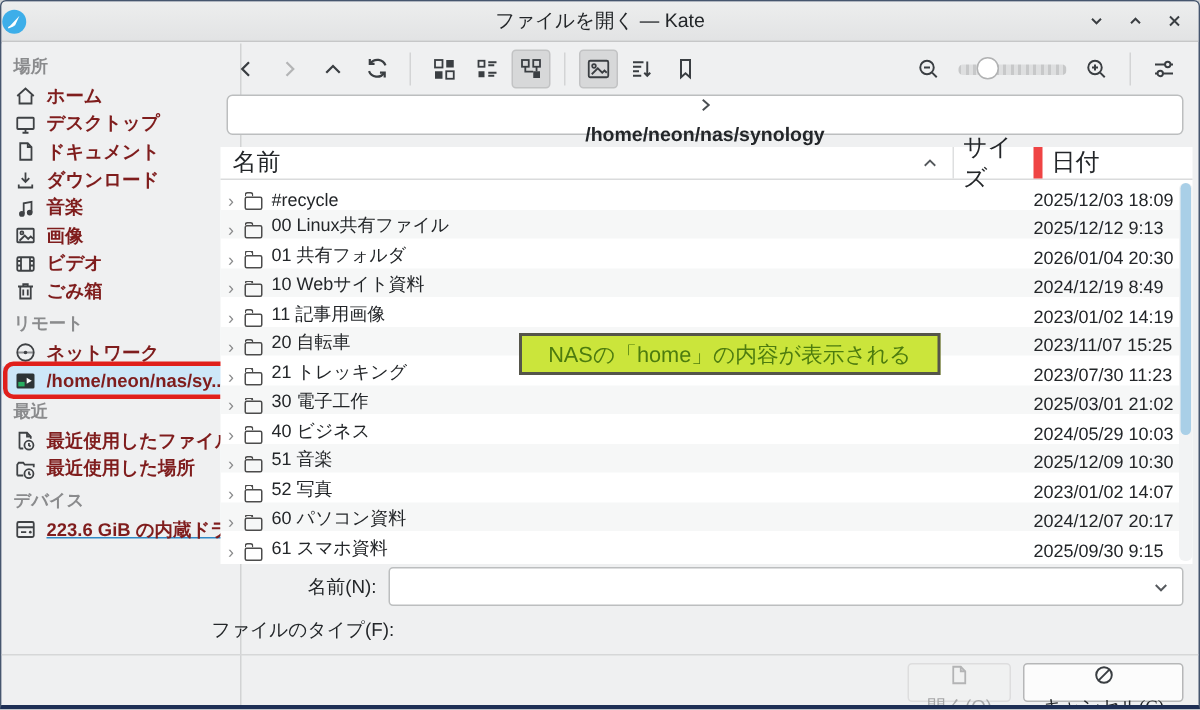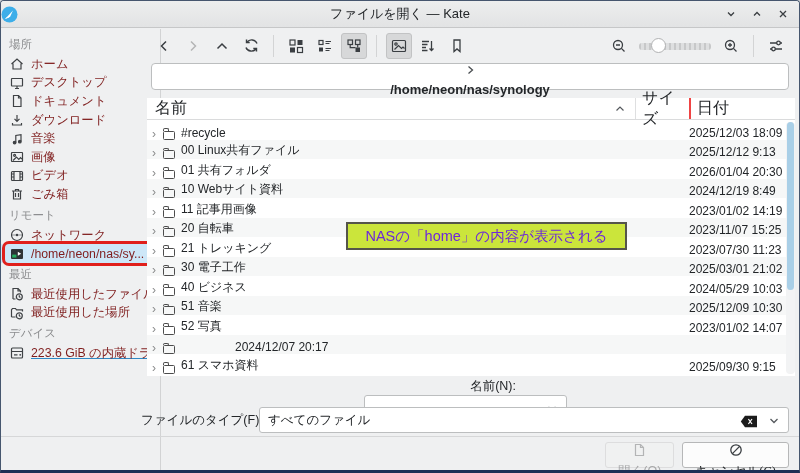--- a/index.html
+++ b/index.html
@@ -7,21 +7,21 @@
   #win{position:relative;width:800px;height:473px;background:#eff0f1;border:1px solid #46566e;border-bottom:3px solid #1e2f55;border-radius:4px 4px 0 0;overflow:hidden;}
   svg{display:block;}
 
   
   .titlebar{position:absolute;left:0;top:0;right:0;height:27px;background:linear-gradient(#edeeee,#e2e3e4);border-bottom:1px solid #c6c7c8;display:flex;align-items:center;padding:0 0;}
   .apptitle{position:absolute;left:0;right:0;text-align:center;font-size:13px;color:#232629;}
   .winctl{position:absolute;right:10px;display:flex;gap:14px;align-items:center;}
   .winctl span{cursor:pointer;}
 
   
-  .sidebar{position:absolute;left:0;top:28px;bottom:0;width:160px;background:#eff0f1;border-right:1px solid #d2d3d4;padding-top:4px;overflow:hidden;}
+  .sidebar{position:absolute;left:0;top:28px;bottom:0;width:160px;background:#eff0f1;border-right:1px solid #d2d3d4;padding-top:4px;overflow:hidden;font-weight:bold;}
   .sechdr{color:#8a8b8d;font-size:11.5px;padding:4px 0 3px 8px;}
   .sideitem{display:flex;align-items:center;gap:6px;height:18.6px;padding-left:8px;font-size:12.3px;color:#7f1d1d;cursor:pointer;position:relative;white-space:nowrap;}
   .sideitem.sel{background:#cde7f8;}
   .sideitem.redring::after{content:"";position:absolute;left:1px;right:2px;top:-3px;bottom:-3px;border:3px solid #e0201c;border-radius:7px;pointer-events:none;}
   .sicon{width:16px;height:16px;flex:none;}
   .underl{text-decoration:underline;text-decoration-color:#2f88c5;}
 
   
   .toolbar{position:absolute;left:140px;top:28px;right:0;height:33px;display:flex;align-items:center;padding:0 10px;gap:3px;}
   .tbtn{width:26px;height:26px;display:flex;align-items:center;justify-content:center;border-radius:3px;border:1px solid transparent;cursor:pointer;}
@@ -34,35 +34,35 @@
 
   
   .crumbbar{position:absolute;left:150px;right:10px;top:62px;height:27px;background:#fff;border:1px solid #bcbebf;border-radius:4px;display:flex;align-items:center;gap:6px;padding:0 8px;font-size:13px;font-weight:700;color:#232629;cursor:text;flex-direction:column;}
 
   
   .listpane{position:absolute;left:146px;right:4px;top:97px;height:278px;background:#fff;font-size:12px;color:#232629;}
   .lhead{display:flex;height:22px;align-items:flex-end;border-bottom:1px solid #dadbdc;font-size:16px;cursor:pointer;}
   .lhead .hname{flex:1;display:flex;align-items:center;padding-left:8px;}
   .lhead .harrow{margin-left:auto;margin-right:10px;}
   .lhead .hsize{width:54px;border-left:1px solid #dedfe0;padding-left:6px;height:100%;display:flex;align-items:center;}
-  .lhead .hdate{width:106px;border-left:2px solid #ef4444;padding-left:6px;height:100%;display:flex;align-items:center;}
+  .lhead .hdate{width:106px;border-left:6px solid #ef4444;padding-left:6px;height:100%;display:flex;align-items:center;}
   .row{display:flex;height:19.5px;align-items:flex-end;cursor:pointer;}
   .row:nth-child(odd){background:#f6f7f7;}
   .row .exp{width:14px;text-align:center;color:#8a8b8c;font-size:12px;line-height:1;cursor:pointer;}
   .row .exp::before{content:"›";}
   .folder{width:12px;height:9px;border:1.3px solid #4c4c4c;border-radius:1.5px;position:relative;margin:0 6px 0 2px;flex:none;}
   .folder::before{content:"";position:absolute;top:-3.4px;left:-1.3px;width:4.5px;height:1.6px;border:1.3px solid #4c4c4c;border-bottom:none;border-top-left-radius:2px;border-top-right-radius:2px;}
   .row .rname{flex:1;white-space:nowrap;overflow:hidden;}
   .row .rsize{width:54px;}
   .row .rdate{width:106px;white-space:nowrap;}
   .vscroll{position:absolute;right:0;top:24px;bottom:2px;width:9px;background:#f2f3f4;border-radius:4px;cursor:pointer;}
   .vscroll .thumb{position:absolute;left:1px;right:1px;top:0;height:168px;background:#a9cfe7;border-radius:4px;}
 
   
-  .note{position:absolute;left:345px;top:221px;width:281px;height:28px;background:#cbe53b;border:2px solid #55554a;display:flex;align-items:center;justify-content:center;font-size:14.5px;color:#6d28d9;z-index:5;text-align:center;}
+  .note{position:absolute;left:345px;top:221px;width:281px;height:28px;background:#cbe53b;border:2px solid #55554a;display:flex;align-items:center;justify-content:center;font-size:14.5px;color:#4d7c0f;z-index:5;text-align:center;}
 
   
   .formrow{position:absolute;left:140px;right:10px;height:26px;display:flex;align-items:center;}
   .formrow .flabel{width:118px;text-align:right;padding-right:8px;font-size:12.5px;color:#232629;white-space:nowrap;}
   .combo{flex:1;height:26px;background:#fff;border:1px solid #bcbebf;border-radius:3px;position:relative;display:flex;align-items:center;padding:0 28px 0 8px;font-size:12.5px;color:#232629;cursor:text;}
   .combo input{border:none;outline:none;width:100%;font-size:12.5px;font-family:inherit;background:transparent;}
   .combo .chev{position:absolute;right:8px;top:7px;cursor:pointer;}
   .combo .clearkey{position:absolute;right:30px;top:7px;cursor:pointer;}
   .botline{position:absolute;left:0;right:0;top:435px;height:1px;background:#d6d7d8;}
   .btnbar{position:absolute;right:10px;top:441px;display:flex;gap:8px;}
@@ -430,65 +430,52 @@
     <div class="row">
         <span class="exp"></span>
         <span class="folder"></span>
         <span class="rname">52 写真</span>
         <span class="rsize"></span>
         <span class="rdate">2023/01/02 14:07</span>
       </div>
     <div class="row">
         <span class="exp"></span>
         <span class="folder"></span>
+        <span class="rname">60 パソコン資料</span>
         <span class="rsize"></span>
         <span class="rdate">2024/12/07 20:17</span>
       </div>
     <div class="row">
         <span class="exp"></span>
         <span class="folder"></span>
         <span class="rname">61 スマホ資料</span>
         <span class="rsize"></span>
         <span class="rdate">2025/09/30 9:15</span>
       </div>
 
     <div class="vscroll">
         <span class="thumb"></span>
       </div>
   </div>
 
   <div class="note">NASの「home」の内容が表示される</div>
 
-  <div class="formrow" style="top:377px;flex-direction:column;">
+  <div class="formrow" style="top:377px;">
     <span class="flabel">名前(N):</span>
     <span class="combo">
       <input value="" style="">
       <span class="chev">
           <svg width="12" height="12" viewBox="0 0 12 12" fill="none" stroke="#55595d" stroke-width="1.3">
             <path d="M2.5 4 6 7.5 9.5 4"></path>
           </svg>
         </span>
     </span>
   </div>
   <div class="formrow" style="top:406px;">
     <span class="flabel">ファイルのタイプ(F):</span>
-    <span class="combo">
-      <span>すべてのファイル</span>
-      <span class="clearkey">
-          <svg width="18" height="13" viewBox="0 0 18 13">
-            <path d="M5 0.8h12v11.4H5L0.8 6.5z" fill="#1c1c1c"></path>
-            <path d="M8.4 4 12 9M12 4 8.4 9" stroke="#fff" stroke-width="1.2"></path>
-          </svg>
-        </span>
-      <span class="chev">
-          <svg width="12" height="12" viewBox="0 0 12 12" fill="none" stroke="#55595d" stroke-width="1.3">
-            <path d="M2.5 4 6 7.5 9.5 4"></path>
-          </svg>
-        </span>
-    </span>
   </div>
 
   <div class="botline"></div>
 
   <div class="btnbar">
     <span class="btn disabled">
       <span>
           <svg width="13" height="14" viewBox="0 0 13 14" fill="none" stroke="#b3b4b5" stroke-width="1.2">
             <path d="M2.5 1.5h5L10.5 4.5v8h-8z"></path>
             <path d="M7.5 1.5v3h3"></path>

